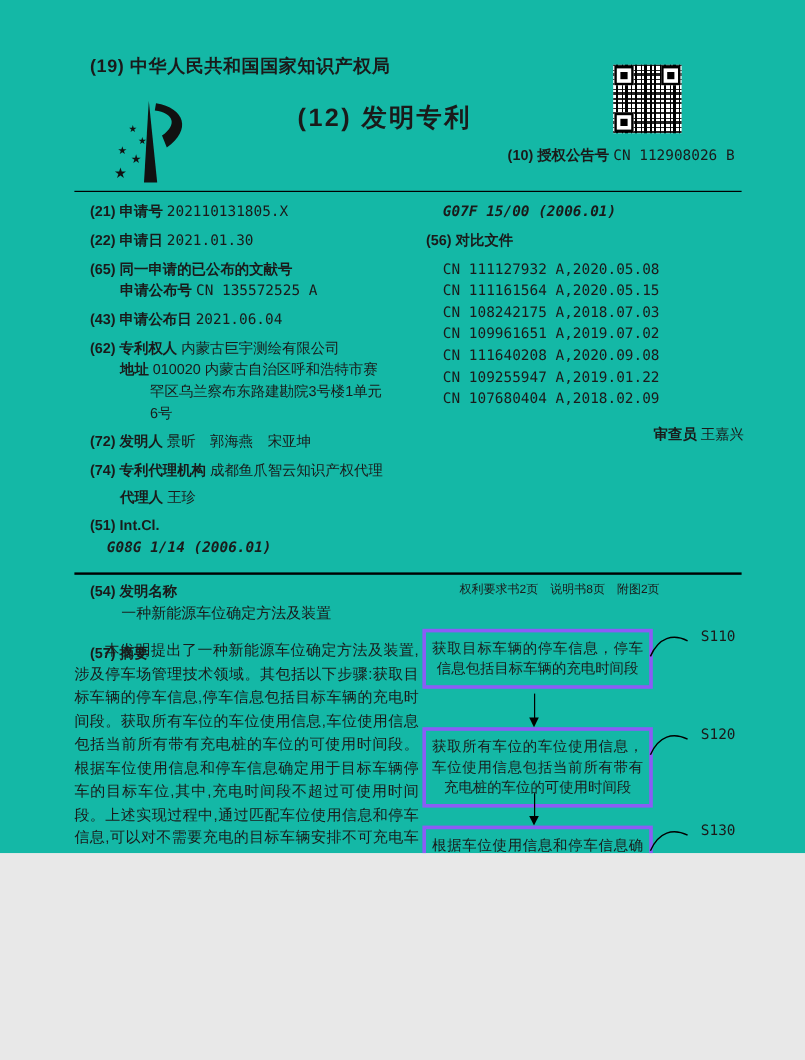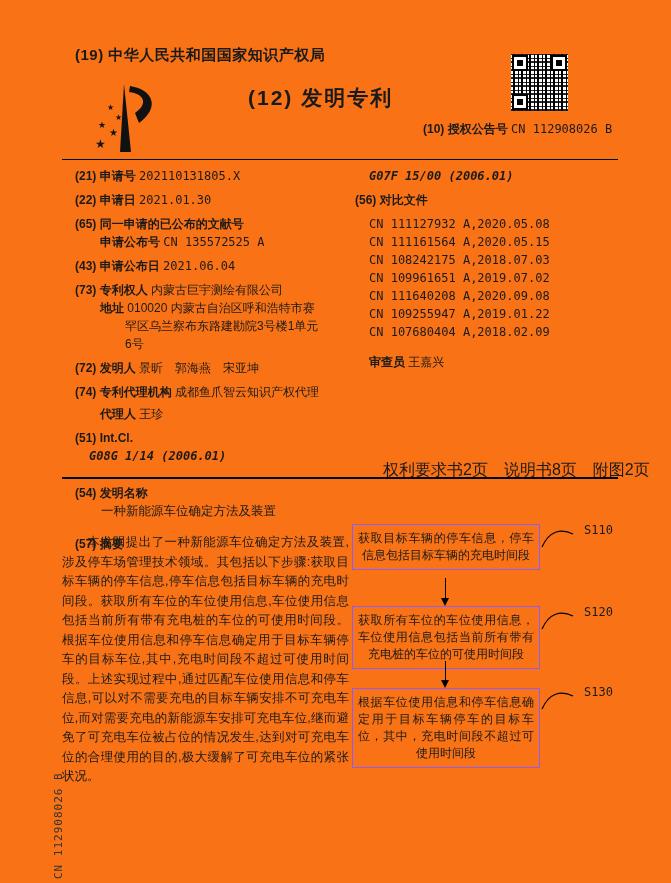--- a/index.html
+++ b/index.html
@@ -1,18 +1,18 @@
 <!DOCTYPE html>
 <html><head>
 <meta charset="utf-8">
 <style>
   html,body{margin:0;padding:0;background:#e8e8e8;}
   .page{
-    position:relative;width:671px;height:883px;margin:0 auto;
-    background:#f97316;color:#1a1a1a;overflow:hidden;
+    position:relative;width:671px;height:711px;margin:0 auto;
+    background:#14b8a6;color:#1a1a1a;overflow:hidden;
     font-family:"Liberation Sans",sans-serif;
   }
   .abs{position:absolute;}
   .lbl{font-weight:700;}
   .num{font-family:"DejaVu Sans Mono","Liberation Mono",monospace;font-size:12px;}
   .it{font-style:italic;font-weight:700;}
   .office{left:75px;top:46px;font-size:15px;font-weight:700;letter-spacing:.5px;}
   .doctype{left:248px;top:84px;font-size:21px;font-weight:700;letter-spacing:2px;}
   .logo{left:94px;top:80px;}
   .qr{left:511px;top:54px;width:57px;height:57px;background:
@@ -22,32 +22,32 @@
   .qf::after{content:"";position:absolute;left:3px;top:3px;width:6px;height:6px;background:#000;}
   .grantline{left:423px;font-size:12px;white-space:nowrap;}
   .rule{left:62px;width:556px;background:#000;}
   .rule1{top:159px;height:1px;}
   .rule2{top:477px;height:2px;}
   .col{top:167px;font-size:12px;line-height:18px;}
   .col.left{left:75px;width:275px;}
   .col.right{left:355px;width:265px;}
   .row{white-space:nowrap;}
   .g{margin-top:6px;}
-  .g2{margin-top:12px;}
+  .g2{margin-top:12px;text-align:right;}
   .i1{padding-left:25px;}
   .i2{padding-left:50px;}
   .i3{padding-left:88px;}
   .i0{padding-left:14px;}
-  .pages{left:383px;top:460px;font-size:16px;white-space:nowrap;}
+  .pages{left:383px;top:484px;font-size:10px;white-space:nowrap;}
   .f54{left:75px;top:485px;font-size:12px;}
   .title{left:101px;top:503px;font-size:12.5px;}
   .f57{left:75px;top:521px;font-size:12px;margin-top:15px;}
   .abstract{left:62px;top:533px;width:287px;margin:0;font-size:12.5px;line-height:19.5px;
             text-align:justify;text-indent:2em;}
-  .fbox{left:352px;width:176px;border:1px solid #8b5cf6;padding:5px 5px;
+  .fbox{left:352px;width:176px;border:3px solid #8b5cf6;padding:5px 5px;
         font-size:12px;line-height:17px;text-align:justify;text-align-last:center;}
   .aline{left:445px;width:1px;background:#000;}
   .ahead{left:441px;width:0;height:0;border-left:4px solid transparent;
          border-right:4px solid transparent;border-top:8px solid #000;}
   .slabel{left:584px;font-size:12px;font-family:"DejaVu Sans Mono","Liberation Mono",monospace;}
   .conn{left:541px;}
   .vid{left:52px;top:879px;width:146px;transform:rotate(-90deg);transform-origin:0 0;
        font-size:11px;letter-spacing:1px;color:#333;}
 </style>
 </head>
@@ -96,21 +96,21 @@
     </div>
     <div class="row i1">
       <span class="lbl">申请公布号</span>
       <span class="num">CN 135572525 A</span>
     </div>
     <div class="row g">
       <span class="lbl">(43) 申请公布日</span>
       <span class="num">2021.06.04</span>
     </div>
     <div class="row g">
-      <span class="lbl">(73) 专利权人</span>
+      <span class="lbl">(62) 专利权人</span>
       <span>内蒙古巨宇测绘有限公司</span>
     </div>
     <div class="row i1">
       <span class="lbl">地址</span>
       <span>010020 内蒙古自治区呼和浩特市赛</span>
     </div>
     <div class="row i2">
       <span>罕区乌兰察布东路建勘院3号楼1单元</span>
     </div>
     <div class="row i2">

